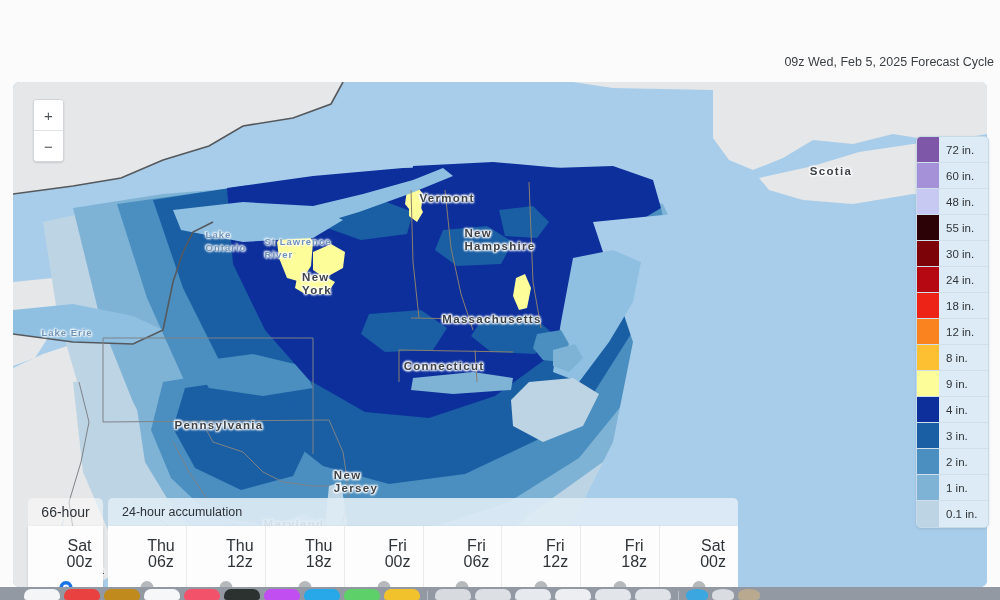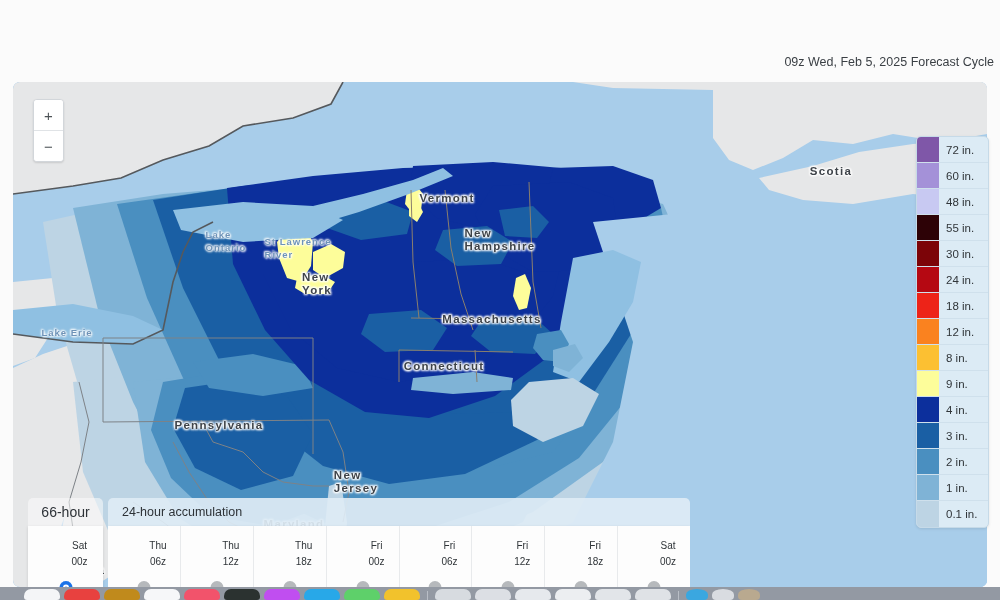--- a/index.html
+++ b/index.html
@@ -83,38 +83,38 @@
     border-radius: 5px 5px 0 0;
   }
   .tl-66 .tl-head {
     height: 28px; display: flex; align-items: center; justify-content: center;
     font-size: 14px; color: #2d3237; background: rgba(251,251,251,.55);
     border-radius: 5px 5px 0 0;
   }
   .tl-66 .tl-cells { display: flex; background: #fdfdfd; box-shadow: 0 1px 3px rgba(0,0,0,.13); }
 
   .tl-24 {
-    position: absolute; left: 108px; top: 498px; width: 582px; z-index: 44;
+    position: absolute; left: 108px; top: 498px; width: 630px; z-index: 44;
     border-radius: 5px 5px 0 0; overflow: hidden;
   }
   .tl-24 .tl-head {
     height: 28px; display: flex; align-items: center;
     padding-left: 14px; font-size: 12.5px; color: #2d3237;
     background: rgba(222,235,245,.92);
   }
   .tl-24 .tl-cells { display: flex; background: #fdfdfd; box-shadow: 0 1px 3px rgba(0,0,0,.13); }
 
   .tl-cell {
     flex: 1; height: 62px; position: relative;
     border-right: 1px solid #e8eaec; background: #fdfdfd;
     display: flex; flex-direction: column; align-items: center;
     padding-top: 12px; cursor: pointer;
   }
   .tl-cell:last-child { border-right: none; }
-  .tl-cell .d1, .tl-cell .d2 { font-size: 10px; color: #2f3438; line-height: 16px; margin-left: 28px; }
+  .tl-cell .d1, .tl-cell .d2 { font-size: 16px; color: #2f3438; line-height: 16px; margin-left: 28px; }
   .tl-dot {
     position: absolute; left: 50%; bottom: -6px; transform: translateX(-50%);
     width: 13px; height: 13px; border-radius: 50%;
   }
   .tl-dot.active {
     background: #1a73e8;
     box-shadow: inset 0 0 0 3.5px #1a73e8, inset 0 0 0 5.5px #fff;
   }
   .tl-dot.idle { background: #b6b9bc; }
 

